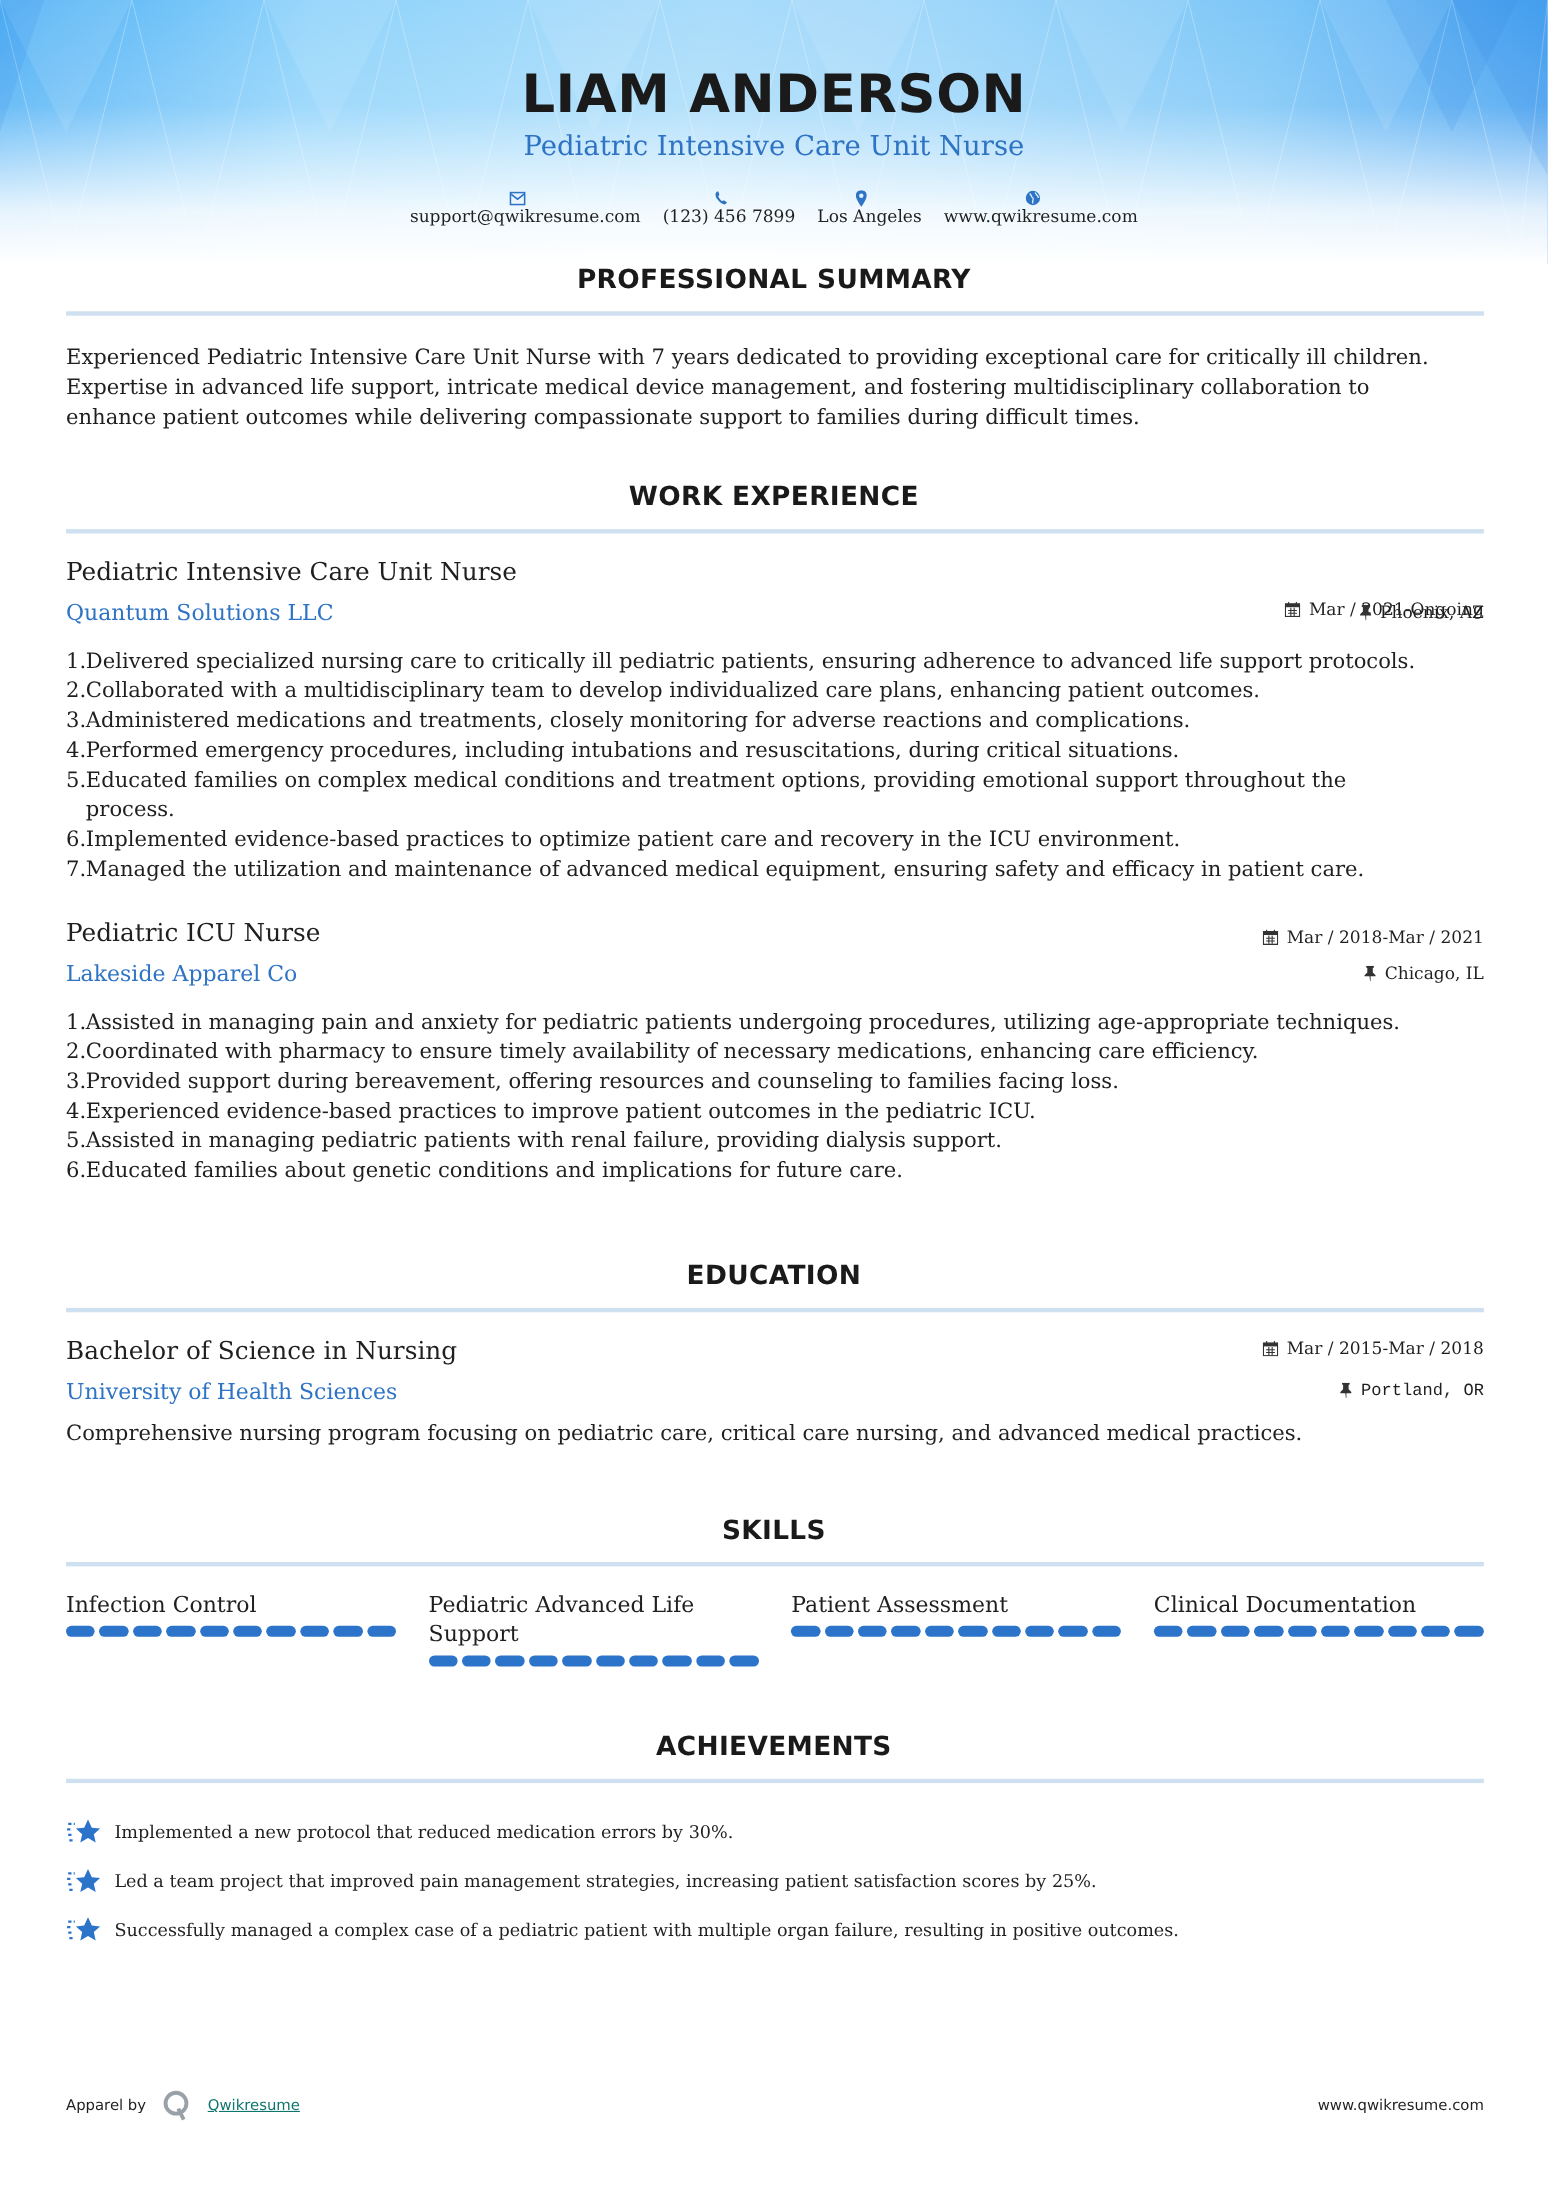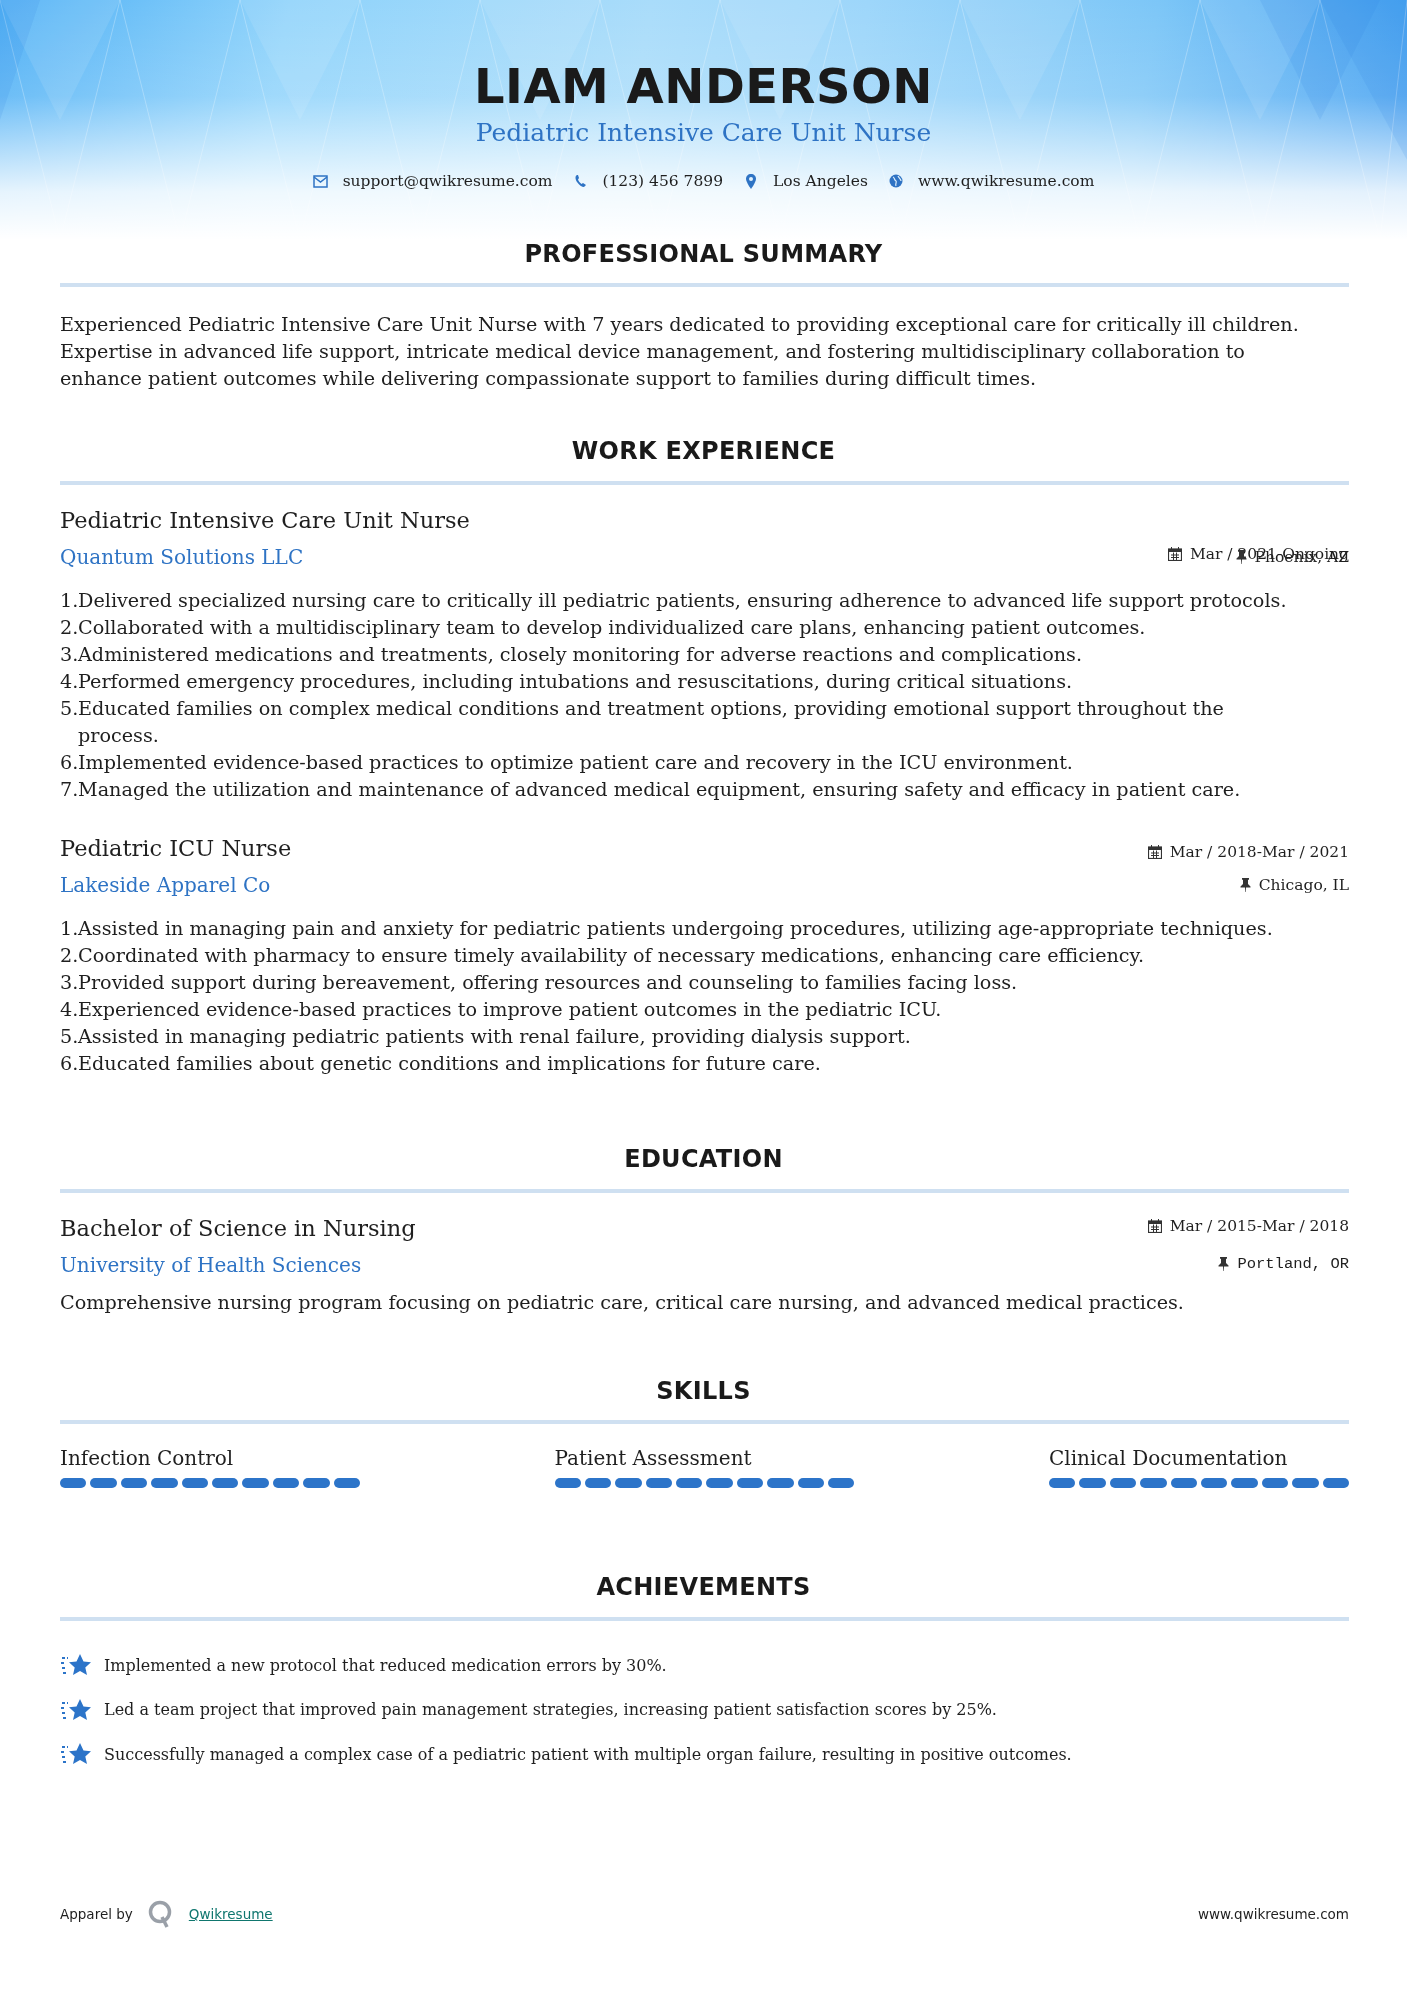--- a/index.html
+++ b/index.html
@@ -21,21 +21,21 @@
     font-size: 48px; letter-spacing: 0.5px; color: #1a1a1a;
   }
   .subtitle {
     position: absolute; left: 0; width: 1407px; top: 118px; text-align: center;
     font-size: 25px; color: #2e73c4;
   }
   .contacts {
     position: absolute; left: 0; width: 1407px; top: 172px; display: flex; justify-content: center; align-items: center;
     font-size: 15.5px; color: #1f1f1f; gap: 0;
   }
-  .contact-item { display: flex; align-items: center; margin: 0 10px; }
+  .contact-item { display: flex; align-items: center; margin: 0 10px; flex-direction: column; }
   .contact-icon { width: 16px; height: 16px; margin-right: 14px; display: inline-flex; align-items: center; justify-content: center; }
 
   .section-title {
     position: absolute; left: 0; width: 1407px; text-align: center;
     font-family: "DejaVu Sans", "Liberation Sans", sans-serif; font-weight: bold; font-size: 24px; color: #1a1a1a; letter-spacing: 0.3px;
   }
   .rule { position: absolute; left: 60px; width: 1289px; height: 4px; background: #cfe0f1; }
 
   .para { position: absolute; left: 60px; width: 1290px; font-size: 19.2px; line-height: 27px; color: #1f1f1f; }
 
@@ -274,20 +274,35 @@
         <span></span>
         <span></span>
         <span></span>
         <span></span>
         <span></span>
         <span></span>
         <span></span>
     </div>
   </div>
   <div class="skill">
+    <div class="skill-name"><span>Pediatric Advanced Life</span><br><span>Support</span></div>
+    <div class="skill-bar">
+      <span></span>
+        <span></span>
+        <span></span>
+        <span></span>
+        <span></span>
+        <span></span>
+        <span></span>
+        <span></span>
+        <span></span>
+        <span></span>
+    </div>
+  </div>
+  <div class="skill">
     <div class="skill-name"><span>Patient Assessment</span></div>
     <div class="skill-bar">
       <span></span>
         <span></span>
         <span></span>
         <span></span>
         <span></span>
         <span></span>
         <span></span>
         <span></span>

